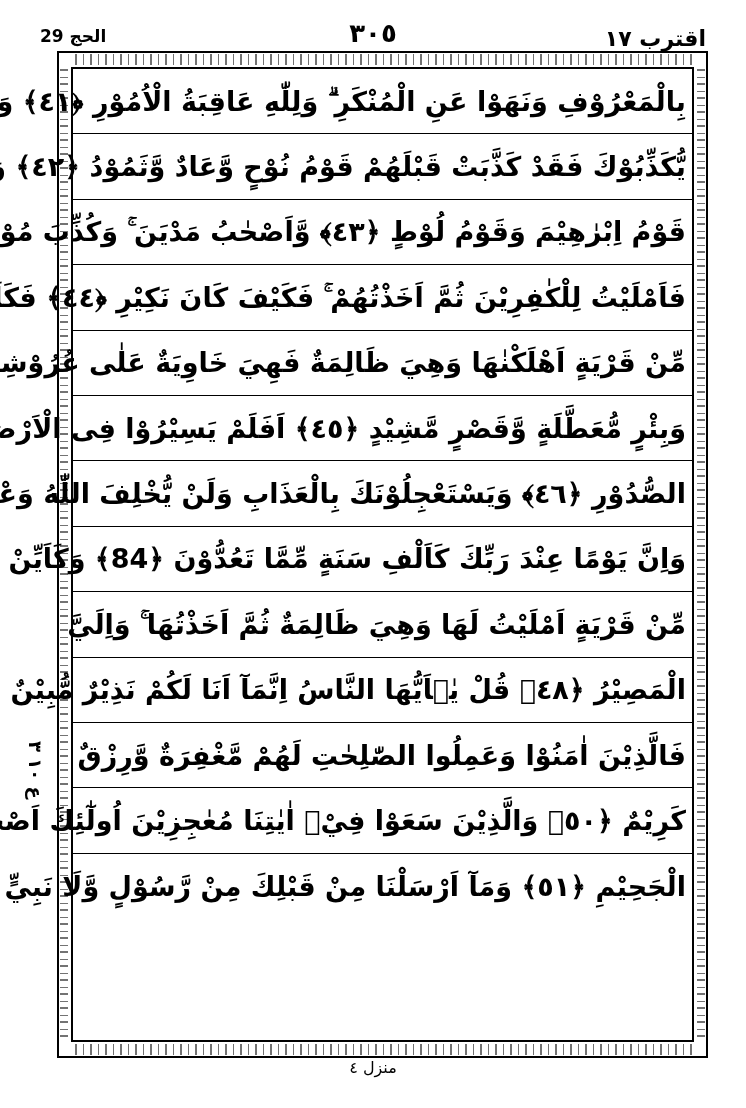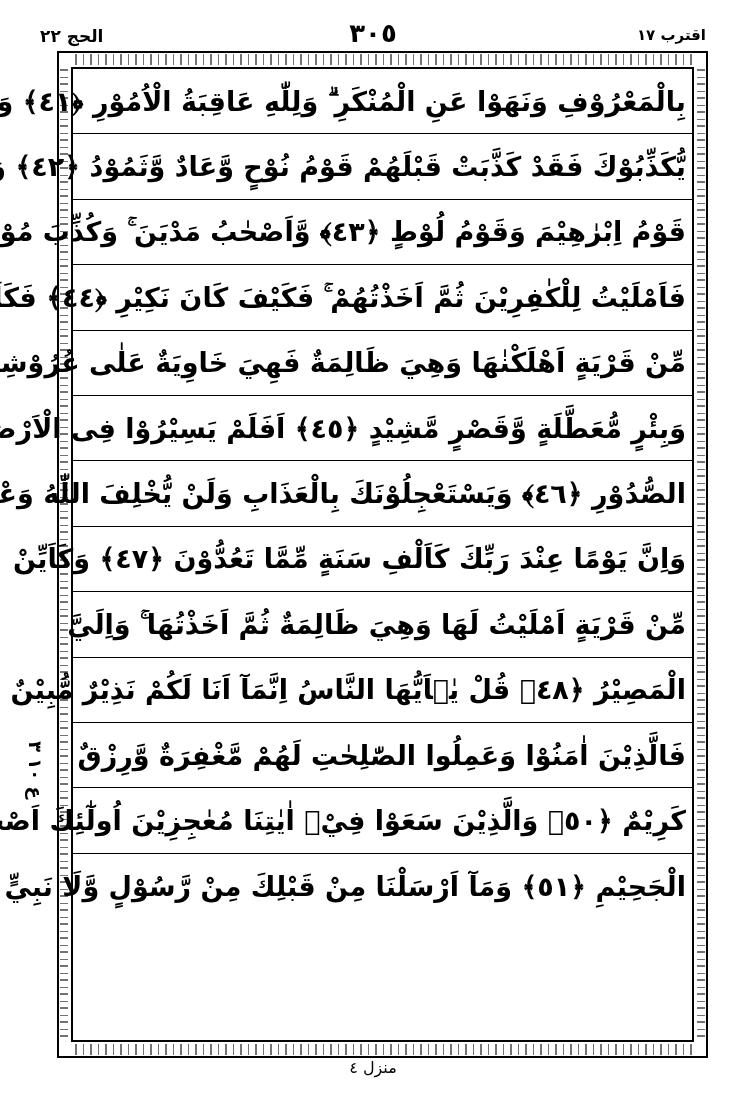--- a/index.html
+++ b/index.html
@@ -1,21 +1,21 @@
 <!DOCTYPE html>
 <html><head>
 <meta charset="utf-8">
 <style>
   html, body { margin:0; padding:0; background:#ffffff; }
   body { width:746px; height:1108px; position:relative; overflow:hidden;
          font-family: "DejaVu Sans", sans-serif; color:#000; }
   .header { position:absolute; top:20px; left:0; width:746px; height:30px; }
   .hdr-left  { position:absolute; left:40px; top:6px; font-size:17px; font-weight:bold; direction:rtl; }
   .hdr-center{ position:absolute; left:0; width:746px; top:-2px; text-align:center; font-size:26px; font-weight:bold; direction:rtl; }
-  .hdr-right { position:absolute; right:40px; top:6px; font-size:15px; font-weight:bold; direction:rtl; }
+  .hdr-right { position:absolute; right:40px; top:6px; font-size:22px; font-weight:bold; direction:rtl; }
 
   .frame { position:absolute; left:57px; top:51px; width:651px; height:1007px;
            border:2px solid #000; box-sizing:border-box; }
   .orn-top, .orn-bottom { position:absolute; left:10px; right:10px; height:11px; overflow:hidden; }
   .orn-top { top:1px; } .orn-bottom { bottom:1px; }
   .orn-left, .orn-right { position:absolute; top:13px; bottom:13px; width:8px; overflow:hidden; }
   .orn-left { left:1px; } .orn-right { right:1px; }
   .orn-band { position:absolute; inset:0;
       background: repeating-linear-gradient(90deg,#fff 0 6px,#000 6px 8px,#fff 8px 14px,#000 14px 15px); opacity:.55; }
   .orn-vband { position:absolute; inset:0;
@@ -31,21 +31,21 @@
                text-align-last:justify; line-height:1; }
   .margin-mark { position:absolute; left:6px; top:735px; width:40px; height:70px;
                  writing-mode:vertical-rl; font-size:18px; font-weight:bold; text-align:center; }
   .footer { position:absolute; left:0; width:746px; top:1058px; text-align:center;
             font-size:16px; font-weight:normal; direction:rtl; }
 </style>
 </head>
 <body>
 
 <div class="header">
-  <span class="hdr-left">الحج ٢٢</span>
+  <span class="hdr-left">الحج 29</span>
   <span class="hdr-center">٣٠٥</span>
   <span class="hdr-right">اقترب ١٧</span>
 </div>
 
 <div class="margin-mark">ع ١٠ ٣</div>
 
 <div class="frame">
   <div class="orn-top">
       <div class="orn-band"></div>
     </div>
@@ -75,21 +75,21 @@
     <div class="line-row">
         <span class="line-text">مِّنْ قَرْيَةٍ اَهْلَكْنٰهَا وَهِيَ ظَالِمَةٌ فَهِيَ خَاوِيَةٌ عَلٰى عُرُوْشِهَا</span>
       </div>
     <div class="line-row">
         <span class="line-text">وَبِئْرٍ مُّعَطَّلَةٍ وَّقَصْرٍ مَّشِيْدٍ ﴿٤٥﴾ اَفَلَمْ يَسِيْرُوْا فِى الْاَرْضِ</span>
       </div>
     <div class="line-row">
         <span class="line-text">الصُّدُوْرِ ﴿٤٦﴾ وَيَسْتَعْجِلُوْنَكَ بِالْعَذَابِ وَلَنْ يُّخْلِفَ اللّٰهُ وَعْدَهٗ ۗ</span>
       </div>
     <div class="line-row">
-        <span class="line-text">وَاِنَّ يَوْمًا عِنْدَ رَبِّكَ كَاَلْفِ سَنَةٍ مِّمَّا تَعُدُّوْنَ ﴿٤٧﴾ وَكَاَيِّنْ</span>
+        <span class="line-text">وَاِنَّ يَوْمًا عِنْدَ رَبِّكَ كَاَلْفِ سَنَةٍ مِّمَّا تَعُدُّوْنَ ﴿84﴾ وَكَاَيِّنْ</span>
       </div>
     <div class="line-row">
         <span class="line-text">مِّنْ قَرْيَةٍ اَمْلَيْتُ لَهَا وَهِيَ ظَالِمَةٌ ثُمَّ اَخَذْتُهَا ۚ وَاِلَيَّ</span>
       </div>
     <div class="line-row">
         <span class="line-text">الْمَصِيْرُ ﴿٤٨﴾ قُلْ يٰۤاَيُّهَا النَّاسُ اِنَّمَآ اَنَا لَكُمْ نَذِيْرٌ مُّبِيْنٌ ﴿٤٩﴾ ۚ</span>
       </div>
     <div class="line-row">
         <span class="line-text">فَالَّذِيْنَ اٰمَنُوْا وَعَمِلُوا الصّٰلِحٰتِ لَهُمْ مَّغْفِرَةٌ وَّرِزْقٌ</span>
       </div>

